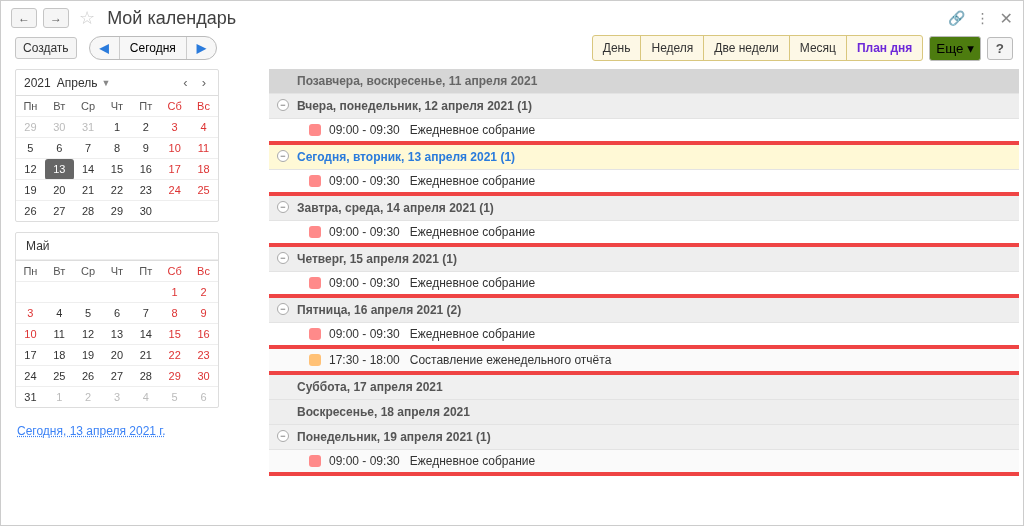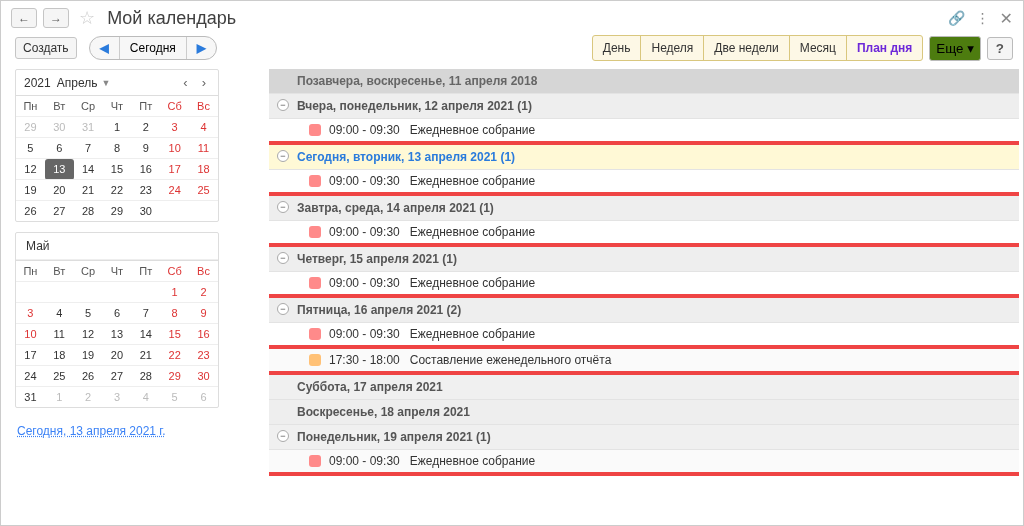--- a/index.html
+++ b/index.html
@@ -293,21 +293,21 @@
               <td class="other we">6</td>
             </tr>
           </tbody>
       </table>
     </div>
     <span class="today-link">Сегодня, 13 апреля 2021 г.</span>
   </div>
 
   <div class="content">
     <div class="agenda" id="agenda">
-        <div class="group-header first"><span>Позавчера, воскресенье, 11 апреля 2018</span></div>
+        <div class="group-header first"><span>Позавчера, воскресенье, 11 апреля 2021</span></div>
         <div class="group-header"><span class="toggle">−</span><span>Вчера, понедельник, 12 апреля 2021 (1)</span></div>
         <div class="event">
           <span class="dot dot-red"></span>
           <span class="time">09:00 - 09:30</span>
           <span class="title">Ежедневное собрание</span>
         </div>
         <div class="group-header today-row"><span class="toggle">−</span><span>Сегодня, вторник, 13 апреля 2021 (1)</span></div>
         <div class="event">
           <span class="dot dot-red"></span>
           <span class="time">09:00 - 09:30</span>

